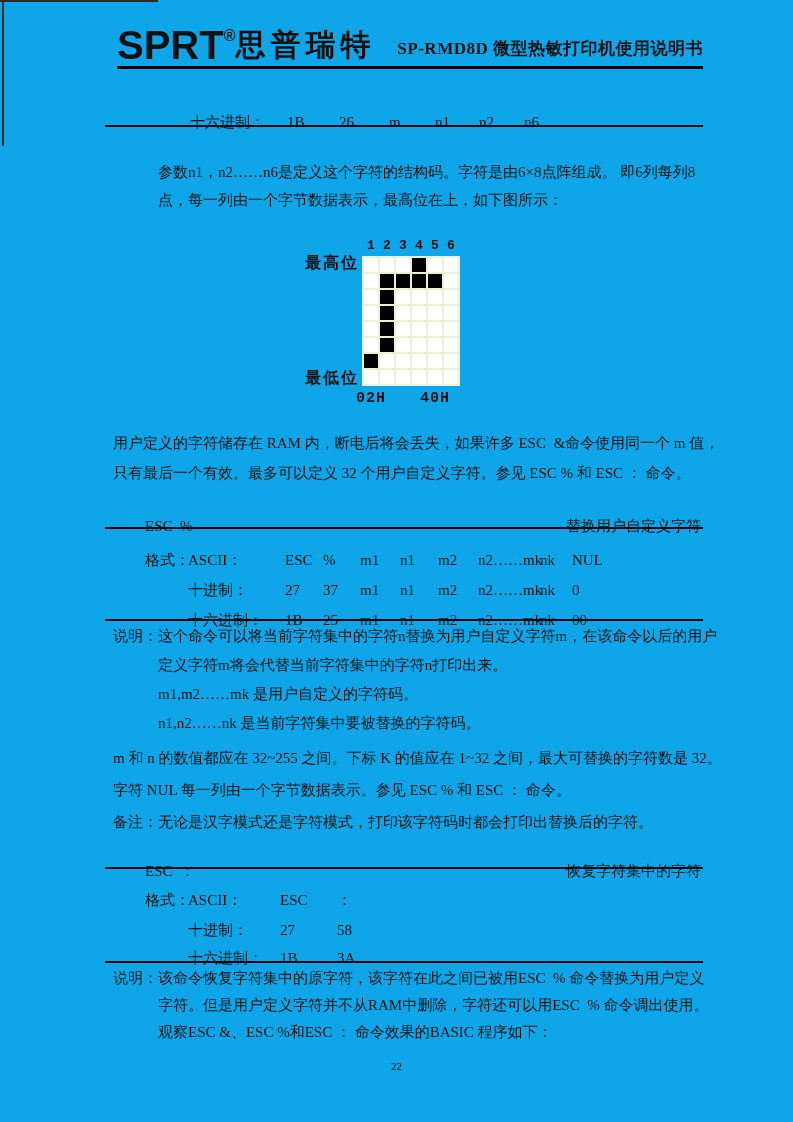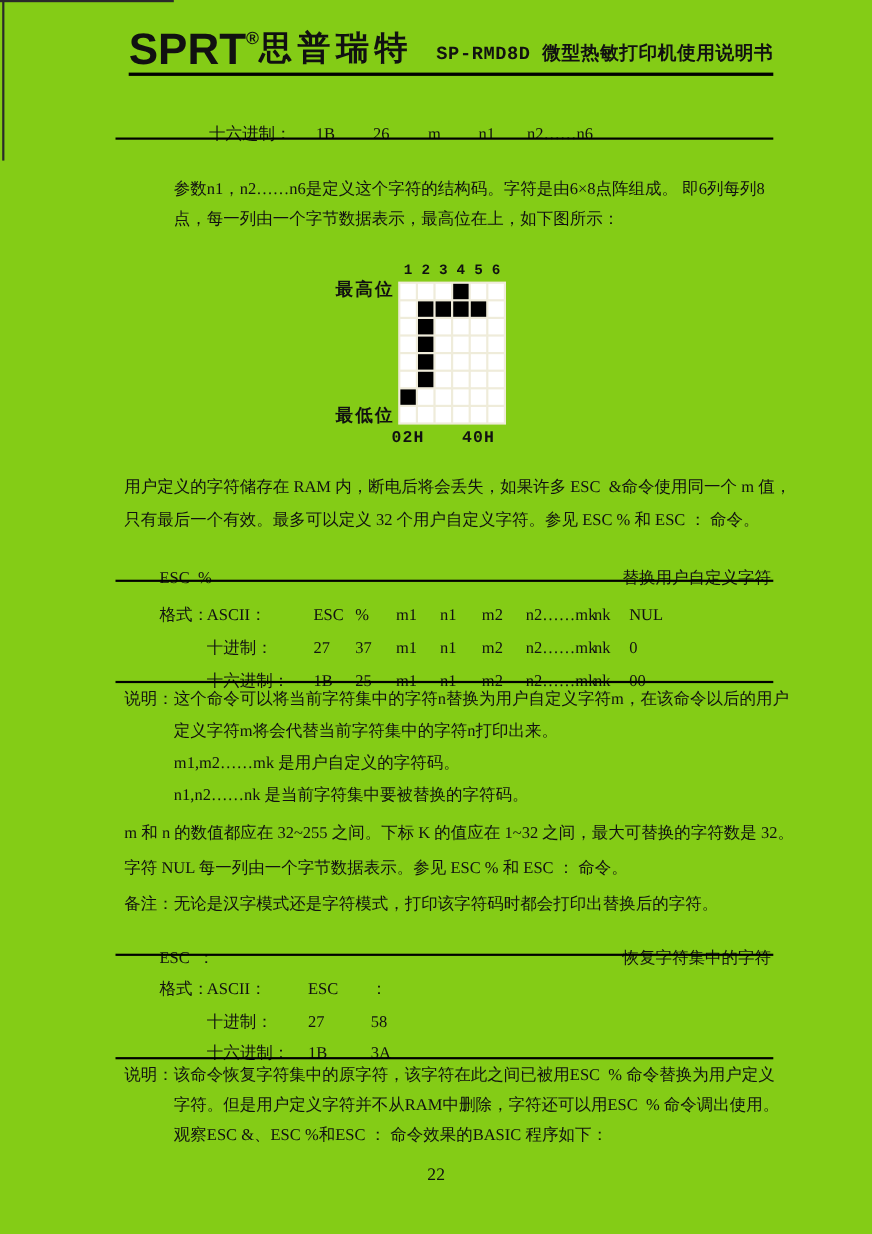--- a/index.html
+++ b/index.html
@@ -1,32 +1,32 @@
 <!DOCTYPE html>
 <html><head>
 <meta charset="utf-8">
 <style>
   html,body{margin:0;padding:0;background:#fff;}
   .page{
-    position:relative;width:793px;height:1122px;background:#84cc16;
+    position:relative;width:793px;height:1122px;background:#0ea5e9;
     font-family:"Liberation Serif","DejaVu Serif",serif;color:#111;
     overflow:hidden;
   }
   
   .corner-h{position:absolute;left:0;top:0;width:158px;height:2px;background:#2a2a2a;}
   .corner-v{position:absolute;left:2px;top:0;width:2px;height:146px;background:#2a2a2a;}
 
   
   .header{position:absolute;left:117px;top:16px;width:586px;height:50px;border-bottom:3px solid #000;}
   .logo{position:absolute;left:0;bottom:1px;font-family:"Liberation Sans","DejaVu Sans",sans-serif;
         font-weight:bold;font-size:40px;line-height:1;white-space:nowrap;}
   .logo sup{font-size:16px;vertical-align:18px;font-weight:bold;}
   .logo .cn{font-size:30px;letter-spacing:5px;vertical-align:4px;}
   .doc-title{position:absolute;right:0;bottom:6px;font-weight:bold;font-size:17px;
-        font-family:Liberation Mono, monospace;white-space:nowrap;letter-spacing:0.5px;}
+        font-family:Liberation Serif, serif;white-space:nowrap;letter-spacing:0.5px;}
 
   
   .line{position:absolute;left:113px;width:592px;height:26px;line-height:26px;
         font-size:15px;white-space:pre;}
   .line.ind{padding-left:45px;}
 
   
   .coderow{position:absolute;left:105px;width:598px;height:26px;line-height:26px;font-size:15px;}
   .coderow span{position:absolute;top:16px;white-space:pre;}
   .coderow .right{right:2px;}
@@ -45,21 +45,21 @@
   .dotgrid .cell.filled{background:#000000;}
   .bitlabel{position:absolute;left:160px;width:94px;text-align:right;font-size:16px;
         font-weight:bold;letter-spacing:2px;white-space:nowrap;}
   .lbl-high{top:18px;}
   .lbl-low{top:133px;}
   .hexlabel{position:absolute;top:155px;font-size:15px;font-weight:bold;
         font-family:"Liberation Mono","DejaVu Sans Mono",monospace;letter-spacing:1px;}
   .hex-left{left:251px;}
   .hex-right{left:315px;}
 
-  .footer{position:absolute;left:0;top:1060px;width:100%;text-align:center;font-size:16px;}
+  .footer{position:absolute;left:0;top:1060px;width:100%;text-align:center;font-size:11px;}
 </style>
 </head>
 <body>
 
 <div class="page">
 
   <div class="corner-h"></div>
   <div class="corner-v"></div>
 
   <div class="header">

